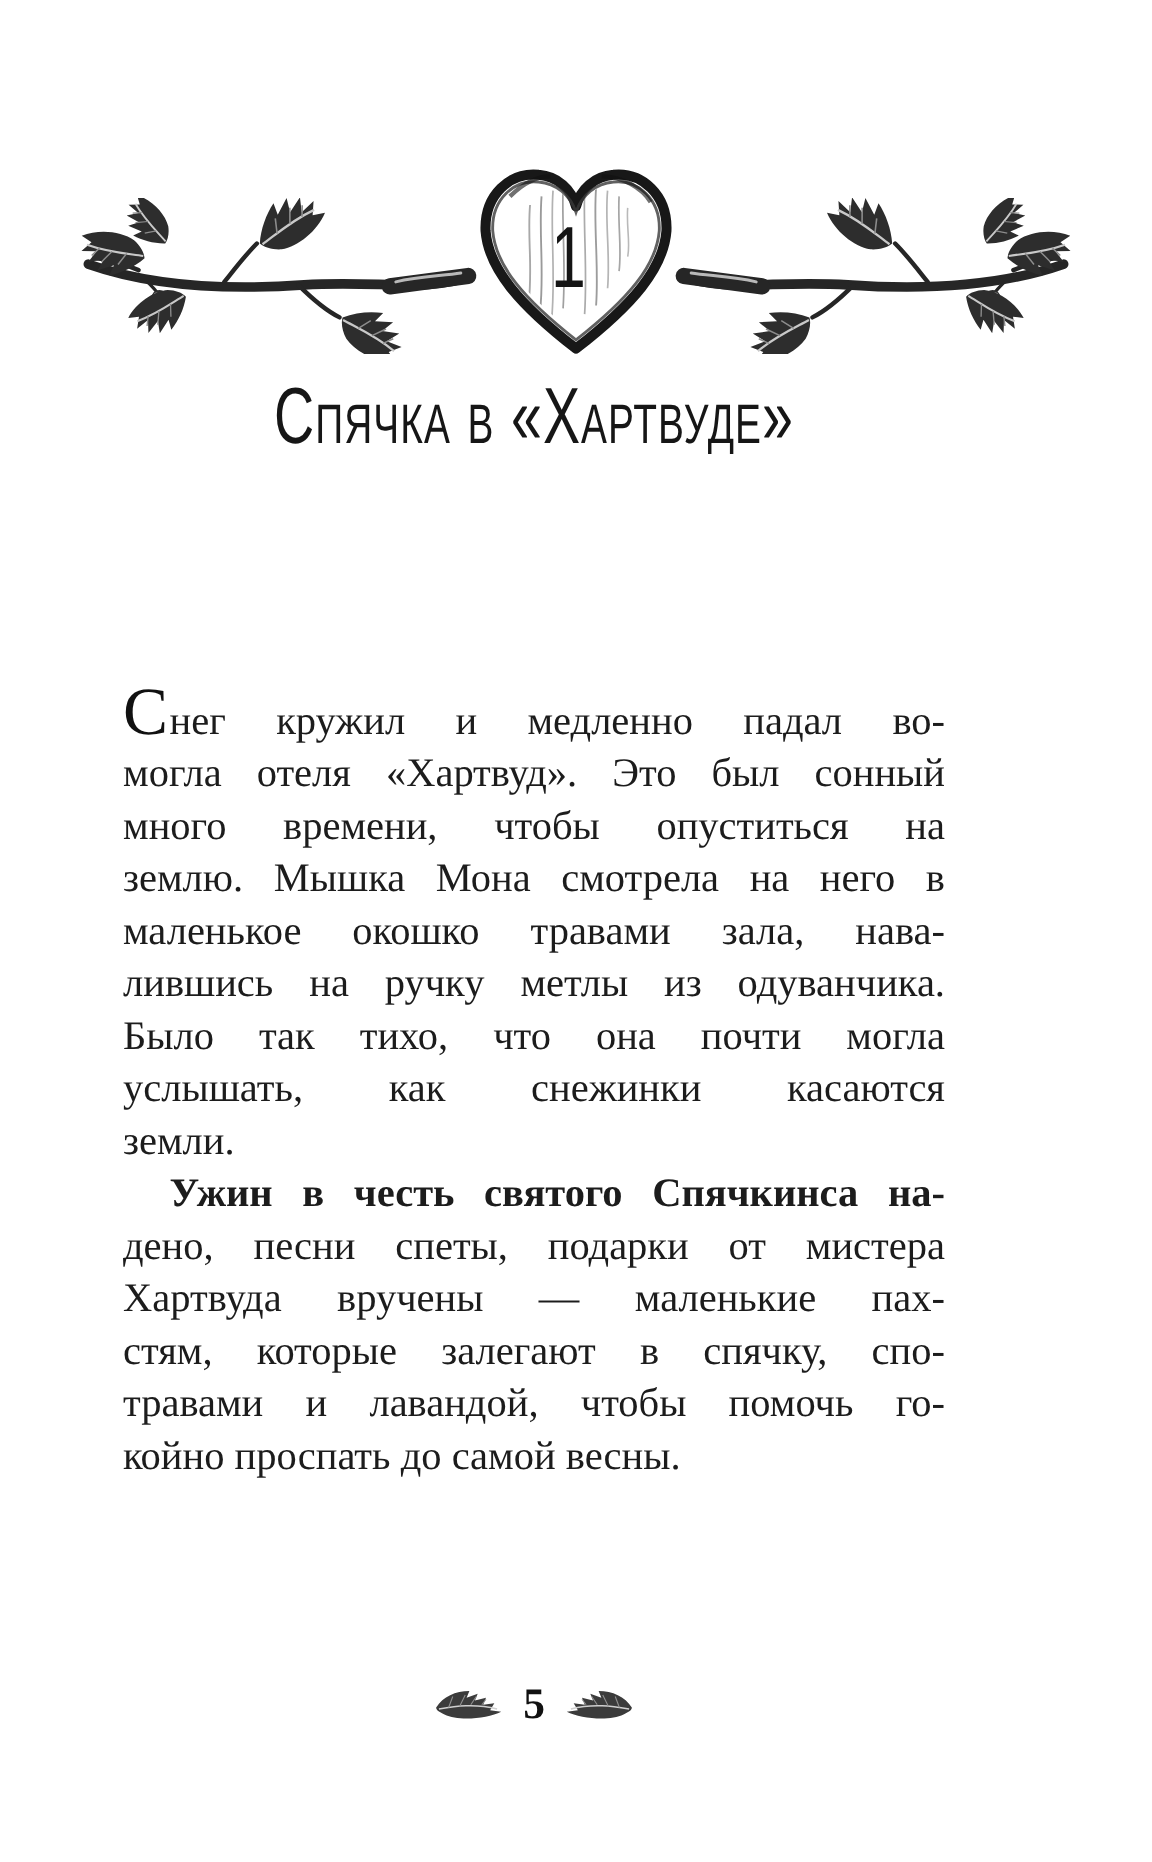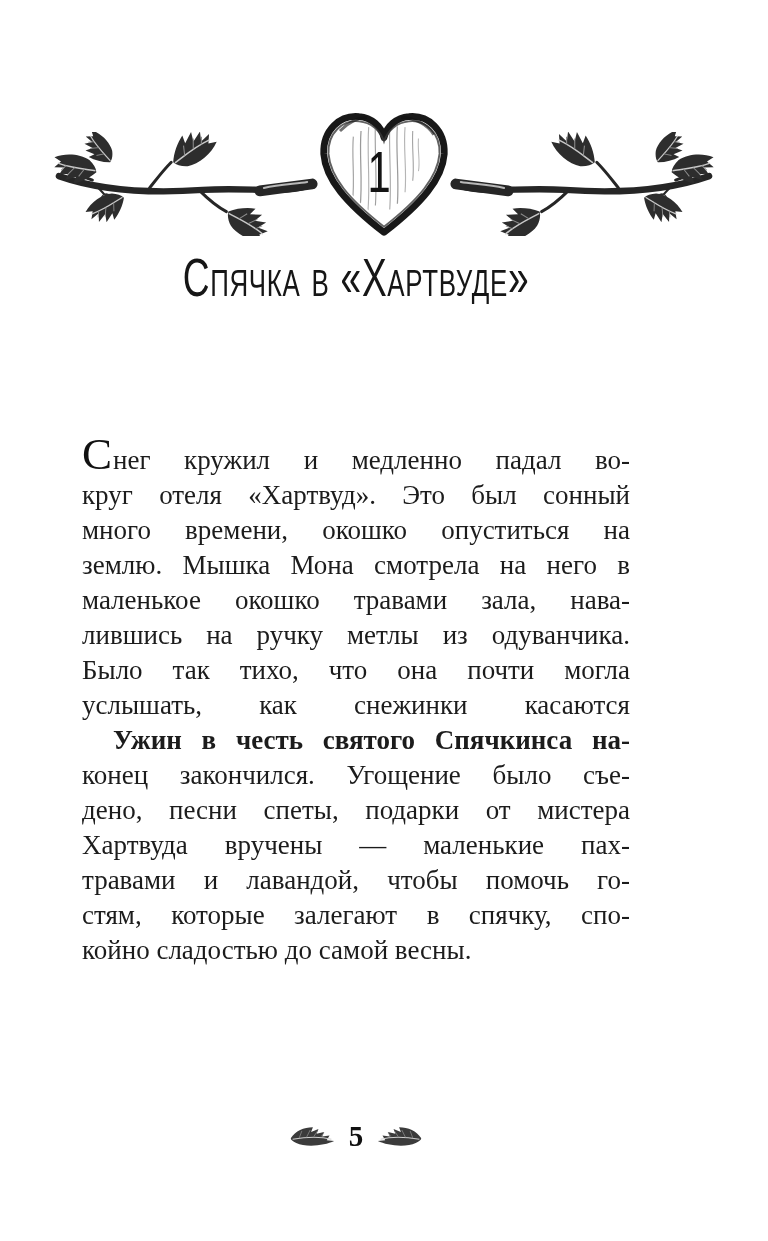--- a/index.html
+++ b/index.html
@@ -42,21 +42,21 @@
     font-size:53px;line-height:56px;
     letter-spacing:1px;
     color:#161616;
     transform:scaleX(.70);
     transform-origin:50% 50%;
     white-space:nowrap;
   }
 
   
   .body-text{
-    position:absolute;top:443px;left:82px;width:548px;
+    position:absolute;top:463px;left:82px;width:548px;
   }
   .line{
     font-size:27px;line-height:35px;
     text-align:justify;
     text-align-last:justify;
     white-space:normal;
     color:#1c1c1c;
   }
   .line.last{text-align-last:left;}
   .line.indent{text-indent:31px;font-weight:bold;}
@@ -141,34 +141,34 @@
 
     <svg class="branch right" viewBox="0 0 272 104">
       <use href="#branchArt"></use>
     </svg>
   </div>
 
   <h1 class="chapter-title">Спячка в «Хартвуде»</h1>
 
   <main class="body-text">
       <div class="line"><span class="dropcap">С</span>нег кружил и медленно падал во-</div>
-      <div class="line">круг отеля «Хартвуд». Это был сонный</div>
-      <div class="line">много времени, окошко опуститься на</div>
+      <div class="line">могла отеля «Хартвуд». Это был сонный</div>
+      <div class="line">много времени, чтобы опуститься на</div>
       <div class="line">землю. Мышка Мона смотрела на него в</div>
       <div class="line">маленькое окошко травами зала, нава-</div>
       <div class="line">лившись на ручку метлы из одуванчика.</div>
       <div class="line">Было так тихо, что она почти могла</div>
       <div class="line">услышать, как снежинки касаются</div>
+      <div class="line last">земли.</div>
       <div class="line indent">Ужин в честь святого Спячкинса на-</div>
-      <div class="line">конец закончился. Угощение было съе-</div>
       <div class="line">дено, песни спеты, подарки от мистера</div>
       <div class="line">Хартвуда вручены — маленькие пах-</div>
+      <div class="line">стям, которые залегают в спячку, спо-</div>
       <div class="line">травами и лавандой, чтобы помочь го-</div>
-      <div class="line">стям, которые залегают в спячку, спо-</div>
-      <div class="line last">койно сладостью до самой весны.</div>
+      <div class="line last">койно проспать до самой весны.</div>
     </main>
 
   <footer class="page-footer">
     <svg class="footer-leaf left" viewBox="0 0 52 24">
       <path d="M3,14 C8,6 17,2 27,2 L25,7 L33,4 L31,9 L39,7 L37,12 L45,11 L42,16 L50,17 C40,22 19,24 9,19 C5,17 3,16 3,14 Z" fill="#3b3b3b"></path>
       <path d="M5,15 C17,13 31,11 47,15" stroke="#cfcfcf" stroke-width="1.1" fill="none"></path>
       <path d="M12,14 L15,6 M20,13 L24,5 M28,12 L32,6 M36,12 L39,8" stroke="#8f8f8f" stroke-width="0.8" fill="none"></path>
     </svg>
     <span class="page-number">5</span>
     <svg class="footer-leaf right" viewBox="0 0 52 24">

